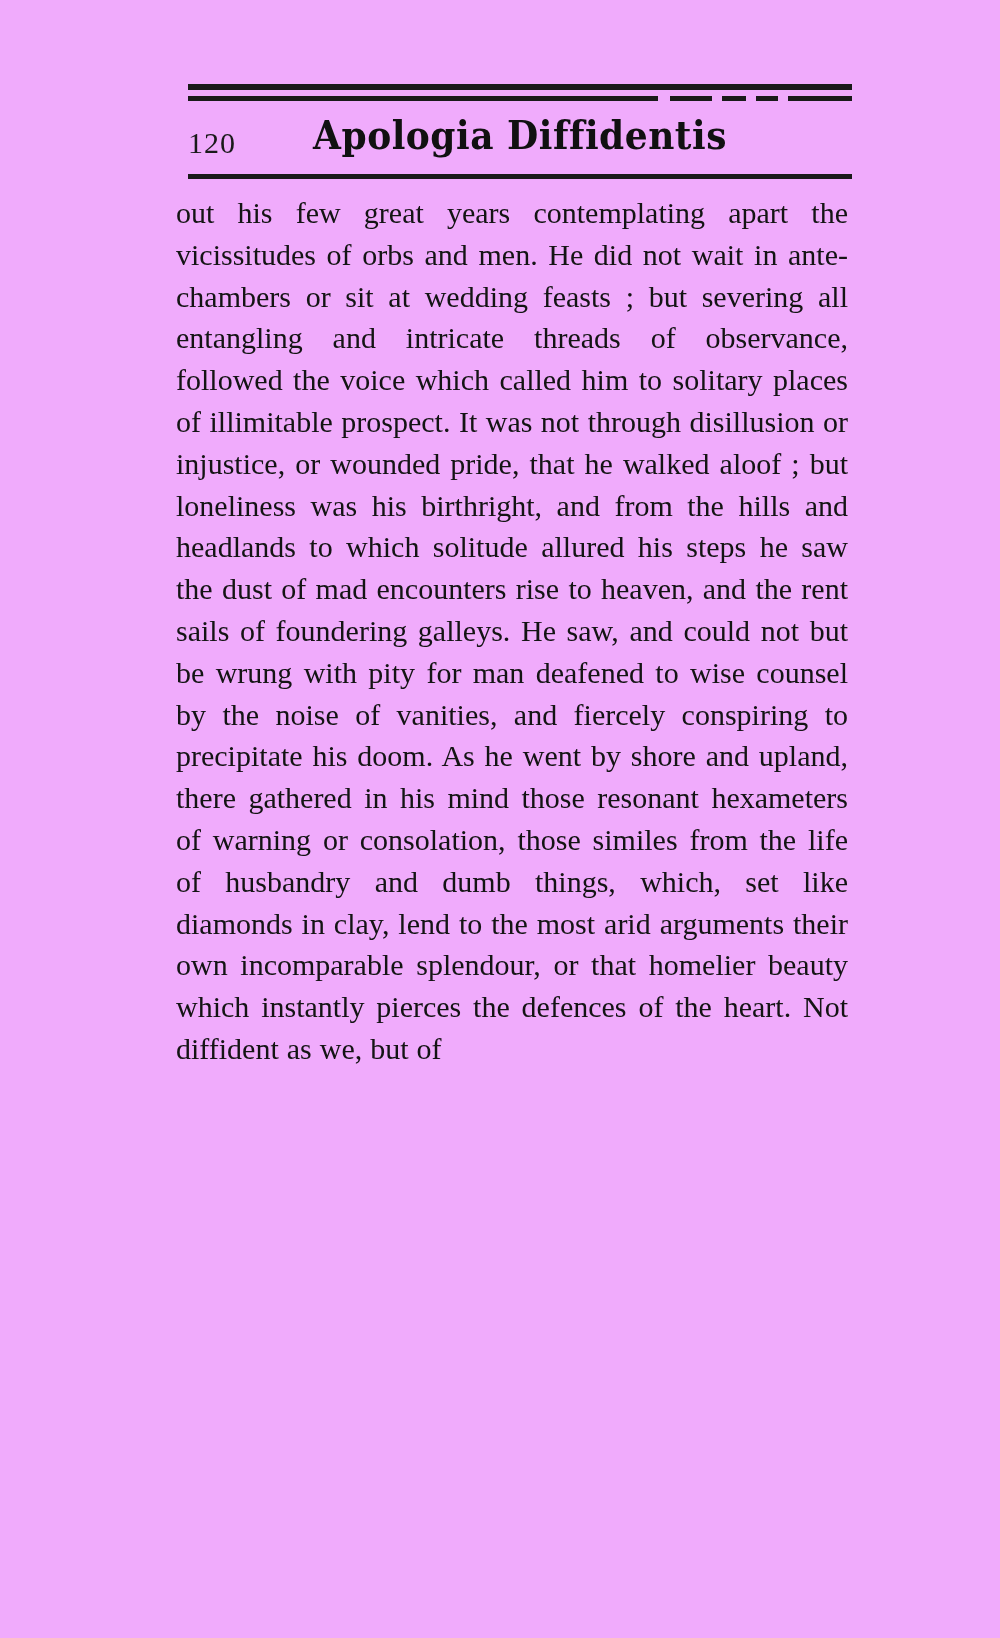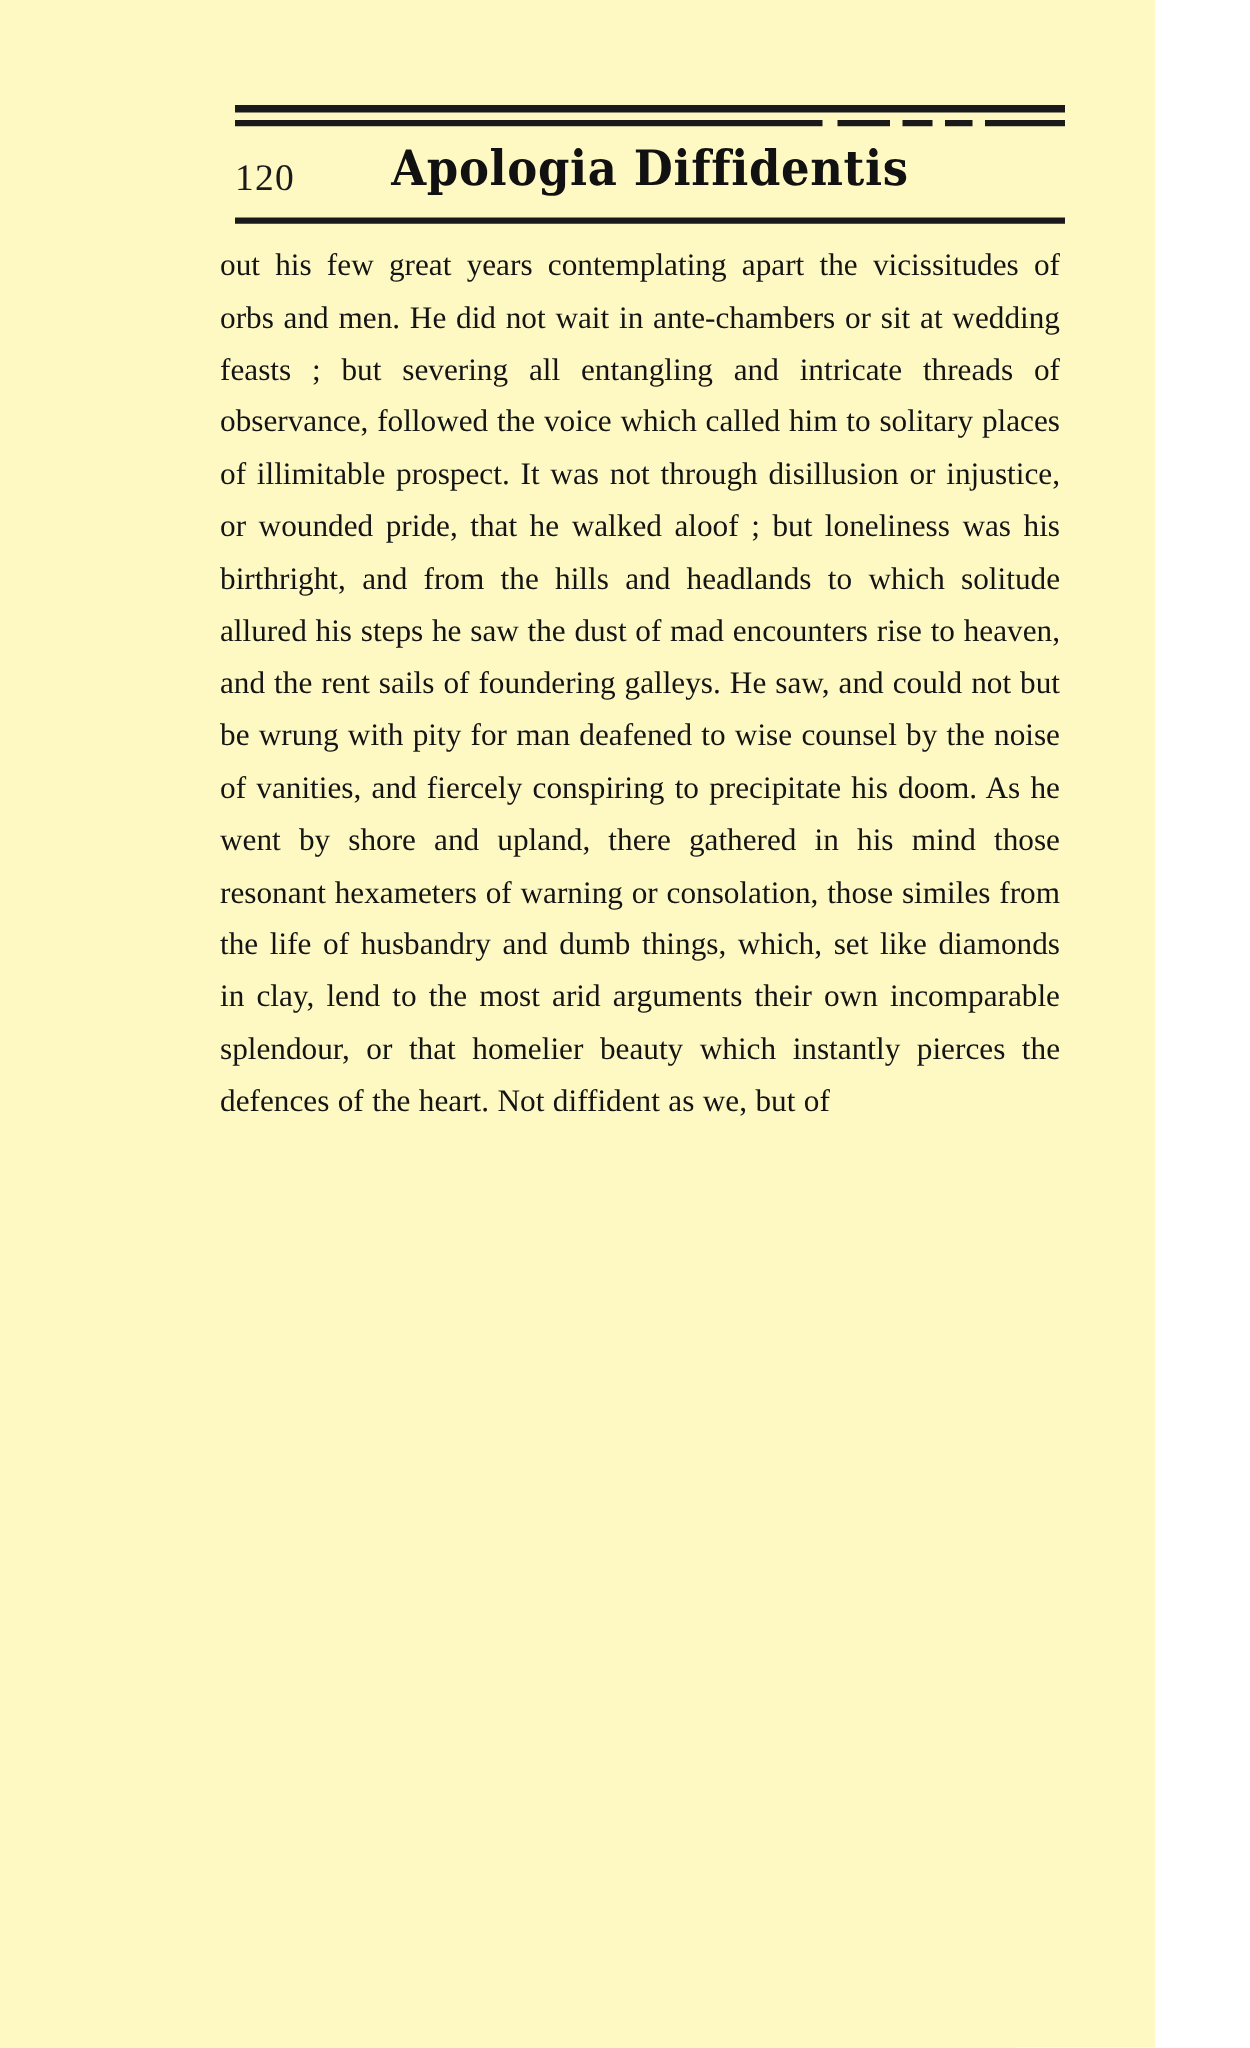--- a/index.html
+++ b/index.html
@@ -13,23 +13,23 @@
     position: relative;
     font-family: "Liberation Serif", serif;
     color: #171717;
     overflow: hidden;
   }
 
   .page {
     position: absolute;
     left: 0;
     top: 0;
-    width: 924px;
+    width: 1000px;
     height: 1638px;
-    background: #fef9c3;
+    background: #f0abfc;
   }
 
   
   .header-block {
     position: absolute;
     left: 188px;
     top: 84px;
     width: 664px;
   }
 
@@ -94,21 +94,21 @@
   
   .body-text {
     position: absolute;
     left: 176px;
     top: 192px;
     width: 672px;
   }
   .body-text p {
     margin: 0;
     font-family: "Liberation Serif", serif;
-    font-size: 25px;
+    font-size: 30px;
     line-height: 41.8px;
     text-align: justify;
     text-align-last: left;
     color: #141414;
     word-spacing: 0.5px;
   }
 </style>
 </head>
 <body>
 

